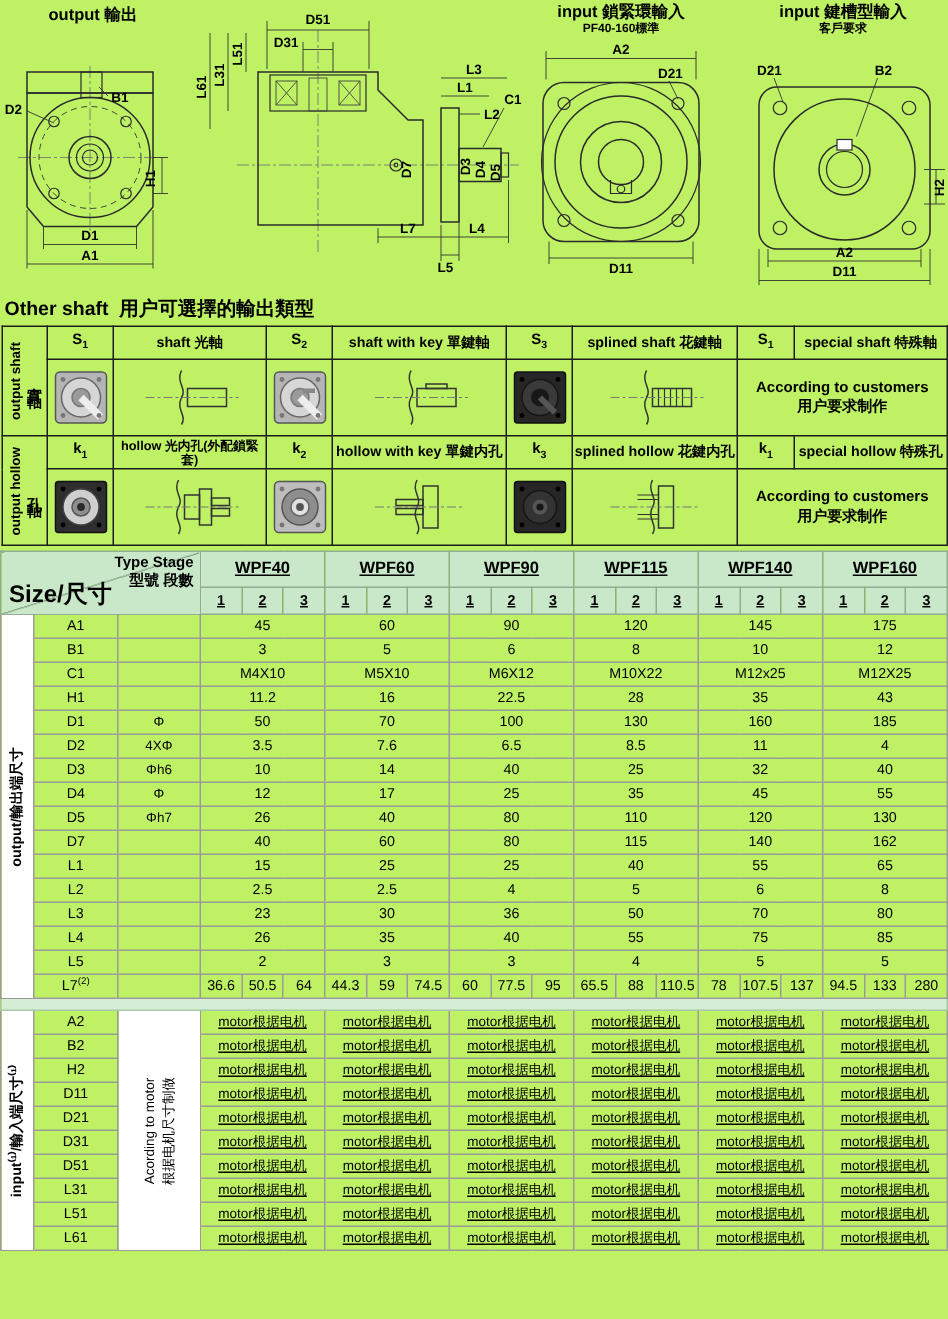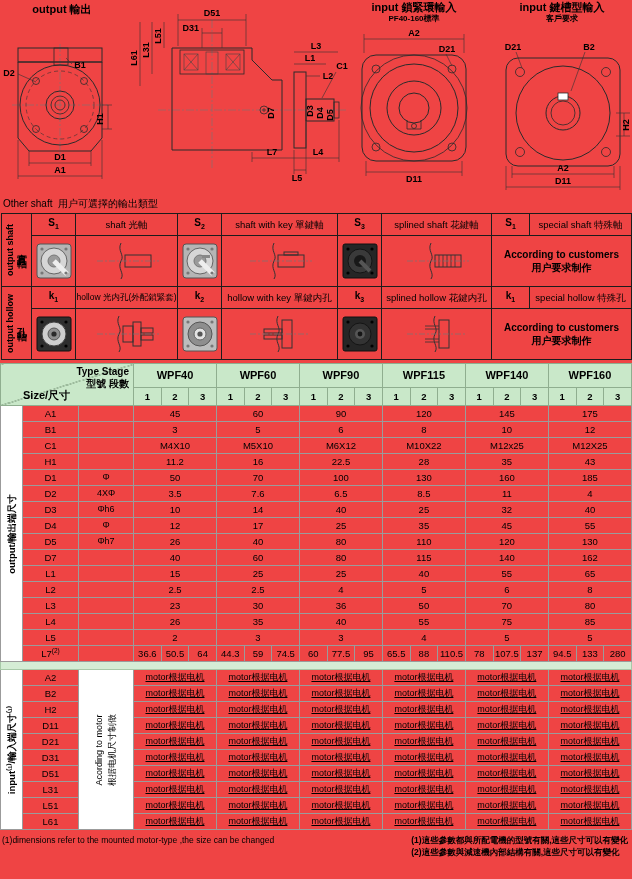--- a/index.html
+++ b/index.html
@@ -1,53 +1,53 @@
 <!DOCTYPE html>
 <html><head>
 <meta charset="utf-8">
 <style>
   html,body{margin:0;padding:0;background:#fff;}
   body{font-family:"Liberation Sans",sans-serif;color:#000;}
-  .page{width:632px;height:879px;background:#ef4444;position:relative;overflow:hidden;}
+  .page{width:632px;height:879px;background:#bef264;position:relative;overflow:hidden;}
 
   
   .drawings{width:632px;height:196px;display:block;}
   .ln{fill:none;stroke:#2b2b2b;stroke-width:1;}
   .ln2{fill:none;stroke:#2b2b2b;stroke-width:.8;}
   .dim{fill:none;stroke:#333;stroke-width:.6;}
   .cl{fill:none;stroke:#777;stroke-width:.6;stroke-dasharray:8 2 2 2;}
   .hatch{fill:none;stroke:#444;stroke-width:.6;}
   text.dim-label{font-size:9px;font-weight:bold;fill:#000;}
   text.draw-title{font-size:11px;font-weight:bold;fill:#000;}
   text.draw-sub{font-size:8px;font-weight:bold;fill:#000;}
 
   
-  .os-title{font-size:10px;font-weight:normal;margin:1px 0 2px 3px;}
+  .os-title{font-size:13px;font-weight:bold;margin:1px 0 2px 3px;}
   table.os{border-collapse:collapse;table-layout:fixed;width:630px;margin-left:1px;}
   .os th,.os td{border:1px solid #1c1c1c;text-align:center;vertical-align:middle;padding:0;overflow:hidden;}
-  .os .hdr{font-size:9.5px;font-weight:normal;height:21px;line-height:1.05;}
+  .os .hdr{font-size:9.5px;font-weight:bold;height:21px;line-height:1.05;}
   .os .code{font-size:10px;font-weight:bold;}
   .os sub{font-size:7px;}
   .os .imgcell{height:50px;}
   .os .side{width:30px;}
   .side-inner{display:flex;align-items:center;justify-content:center;gap:0px;height:100%;}
   .side-en{writing-mode:vertical-rl;transform:rotate(180deg);font-size:9px;font-weight:bold;white-space:nowrap;}
   .side-zh{writing-mode:vertical-rl;font-size:10px;font-weight:bold;letter-spacing:4px;}
   .os .note{font-size:10px;font-weight:bold;line-height:1.35;}
   .thumb{display:block;margin:0 auto;}
 
   
   table.dim{border-collapse:collapse;table-layout:fixed;width:632px;margin-top:3px;font-size:9.5px;}
   .dim th,.dim td{border:1px solid #9b9b9b;text-align:center;vertical-align:middle;padding:0;height:15px;line-height:1.05;overflow:hidden;}
-  .dim thead th{background:#c9e8c9;}
+  .dim thead th{background:#c9e8c9;text-decoration:underline;}
   .dim .type-h{font-size:11px;font-weight:bold;height:23px;border-color:#8fae8f;}
   .dim .stage-h{font-size:9.5px;font-weight:bold;height:17px;border-color:#8fae8f;}
   .dim .corner{position:relative;background:linear-gradient(to bottom right,#c9e8c9 49.4%,#6f8d6f 49.4%,#6f8d6f 50.2%,#c9e8c9 50.2%);border-color:#8fae8f;}
   .c-type{position:absolute;top:2px;right:4px;text-align:right;font-size:10px;font-weight:bold;line-height:1.2;}
-  .c-size{position:absolute;bottom:3px;left:22px;font-size:11px;font-weight:bold;}
+  .c-size{position:absolute;bottom:3px;left:5px;font-size:16px;font-weight:bold;}
   .dim .vlabel{position:relative;background:#fff;}
   .vrot{position:absolute;left:50%;top:50%;transform:translate(-50%,-50%) rotate(-90deg);white-space:nowrap;font-size:9.5px;font-weight:bold;}
   .dim .namec{font-size:9.5px;}
   .rsup{font-size:6.5px;vertical-align:4px;}
   .dim .symc{font-size:9px;}
   .dim .datac{font-size:9.5px;}
   .dim .motorc{font-size:9px;text-decoration:underline;}
   .dim .divider{background:#d5edd5;height:7px;border-color:#a8c9a8;}
   .dim .notec{position:relative;background:#fff;}
   .rot2{position:absolute;left:50%;top:50%;transform:translate(-50%,-50%) rotate(-90deg);white-space:nowrap;text-align:center;font-size:9px;line-height:1.4;}
@@ -749,21 +749,16 @@
           <td class="motorc" colspan="3">motor根据电机</td>
           <td class="motorc" colspan="3">motor根据电机</td>
           <td class="motorc" colspan="3">motor根据电机</td>
           <td class="motorc" colspan="3">motor根据电机</td>
         </tr>
       </tbody>
   </table>
 
   <div class="foot">
     <div class="col en">
-      <div>(1)dimensions refer to the mounted motor-type ,the size can be changed</div>
-    </div>
-    <div class="col zh">
-      <div>(1)這些參數都與所配電機的型號有關,這些尺寸可以有變化</div>
-      <div>(2)這些參數與減速機內部結構有關,這些尺寸可以有變化</div>
     </div>
   </div>
 
 </div>
 
 </body></html>

